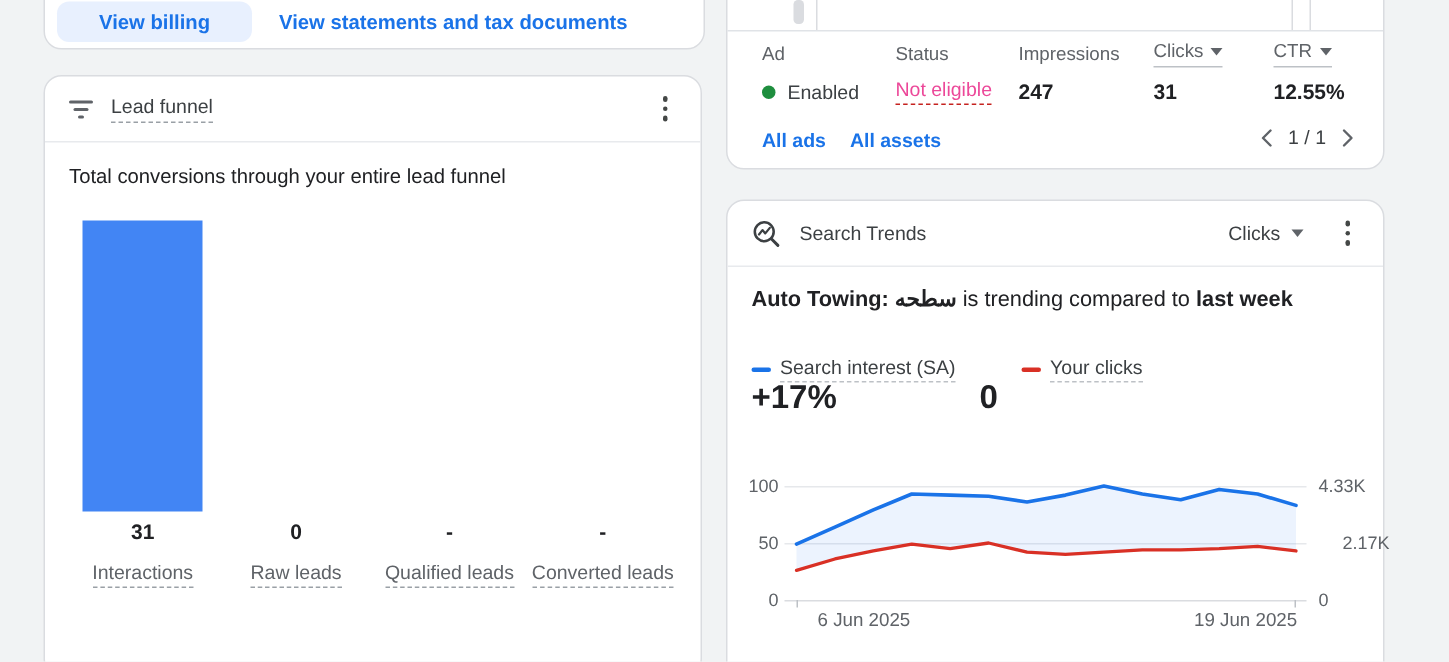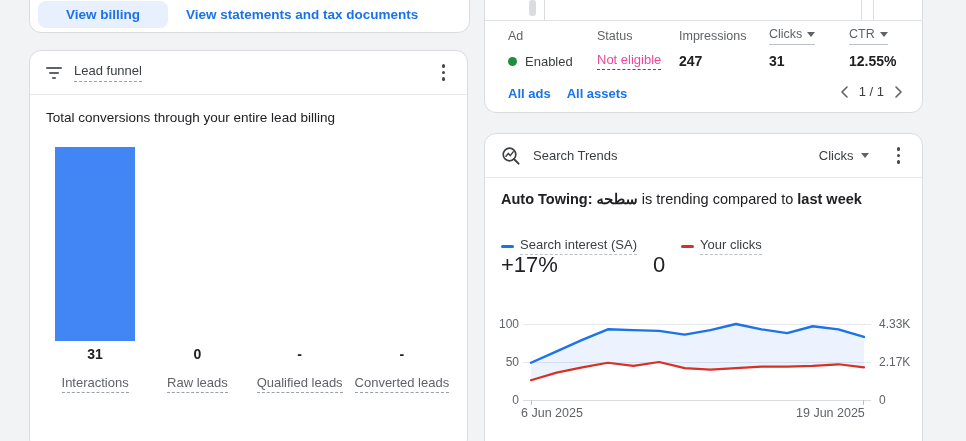--- a/index.html
+++ b/index.html
@@ -69,34 +69,34 @@
   .chev { cursor:pointer; display:flex; }
   
   .trends-card { left:484px; top:133px; width:439px; height:320px; }
   .trends-title { font-size:13px; color:#3c4043; margin-left:12px; }
   .metric-select { margin-left:auto; display:flex; align-items:center; gap:7px; font-size:13px; color:#3c4043; cursor:pointer; }
   .trends-headline { position:absolute; left:16px; top:57px; font-size:14.5px; color:#202124; }
   .legend-row { position:absolute; left:16px; top:103px; display:flex; gap:44px; }
   .legend-item { display:flex; align-items:center; gap:6px; }
   .legend-dash { width:13px; height:3px; border-radius:2px; }
   .legend-label { font-size:13px; color:#3c4043; border-bottom:1px dashed #bdc1c6; padding-bottom:2px; cursor:pointer; }
-  .change-val { position:absolute; top:118px; font-size:22px; color:#202124; }
+  .change-val { position:absolute; top:118px; font-size:22px; color:#202124;font-weight:bold; }
   .chg-1 { left:16px; } .chg-2 { left:168px; }
   
   .gridline { position:absolute; left:38px; width:348px; height:1px; background:#e6e8eb; }
   .gl-100 { top:190px; } .gl-50 { top:228px; } .gl-0 { top:266px; background:#dadce0; }
   .axis-lab { position:absolute; font-size:12px; color:#5f6368; }
   .yl { width:26px; text-align:right; left:8px; }
   .yl-100 { top:183px; } .yl-50 { top:221px; } .yl-0 { top:259px; }
   .yr { left:394px; }
-  .yr-top { top:183px; } .yr-mid { top:221px; } .yr-0 { top:259px; }
+  .yr-top { top:183px; } .yr-mid { top:221px;margin-left:16px; } .yr-0 { top:259px; }
   .tick { position:absolute; width:1px; height:5px; background:#bdc1c6; top:266px; }
   .tk-1 { left:46px; } .tk-2 { left:378px; }
   .xl { top:272px; color:#5f6368; font-size:12.5px; }
-  .xl-1 { left:36px; } .xl-2 { left:311px; }
+  .xl-1 { left:60px; } .xl-2 { left:311px; }
   .trends-svg { position:absolute; left:46px; top:186px; overflow:visible; }
   .trends-svg polyline { fill:none; stroke-linejoin:round; stroke-linecap:round; }
 </style>
 </head>
 <body>
 
 <div class="card billing-card">
   <div class="billing-inner">
     <span class="billing-chip">View billing</span>
     <span class="billing-link">View statements and tax documents</span>
@@ -110,21 +110,21 @@
         <i></i>
         <i></i>
       </span>
     <span class="dashed-label">Lead funnel</span>
     <span class="kebab">
         <i></i>
         <i></i>
         <i></i>
       </span>
   </div>
-  <div class="funnel-subtitle">Total conversions through your entire lead billing</div>
+  <div class="funnel-subtitle">Total conversions through your entire lead funnel</div>
   <div class="funnel-bars">
     <div class="funnel-cell">
         <div class="funnel-bar" style="height: 194px; background: rgb(66, 133, 244);"></div>
       </div>
     <div class="funnel-cell">
         <div class="funnel-bar" style="height: 0px; background: rgb(66, 133, 244);"></div>
       </div>
     <div class="funnel-cell">
         <div class="funnel-bar" style="height: 0px; background: rgb(66, 133, 244);"></div>
       </div>

